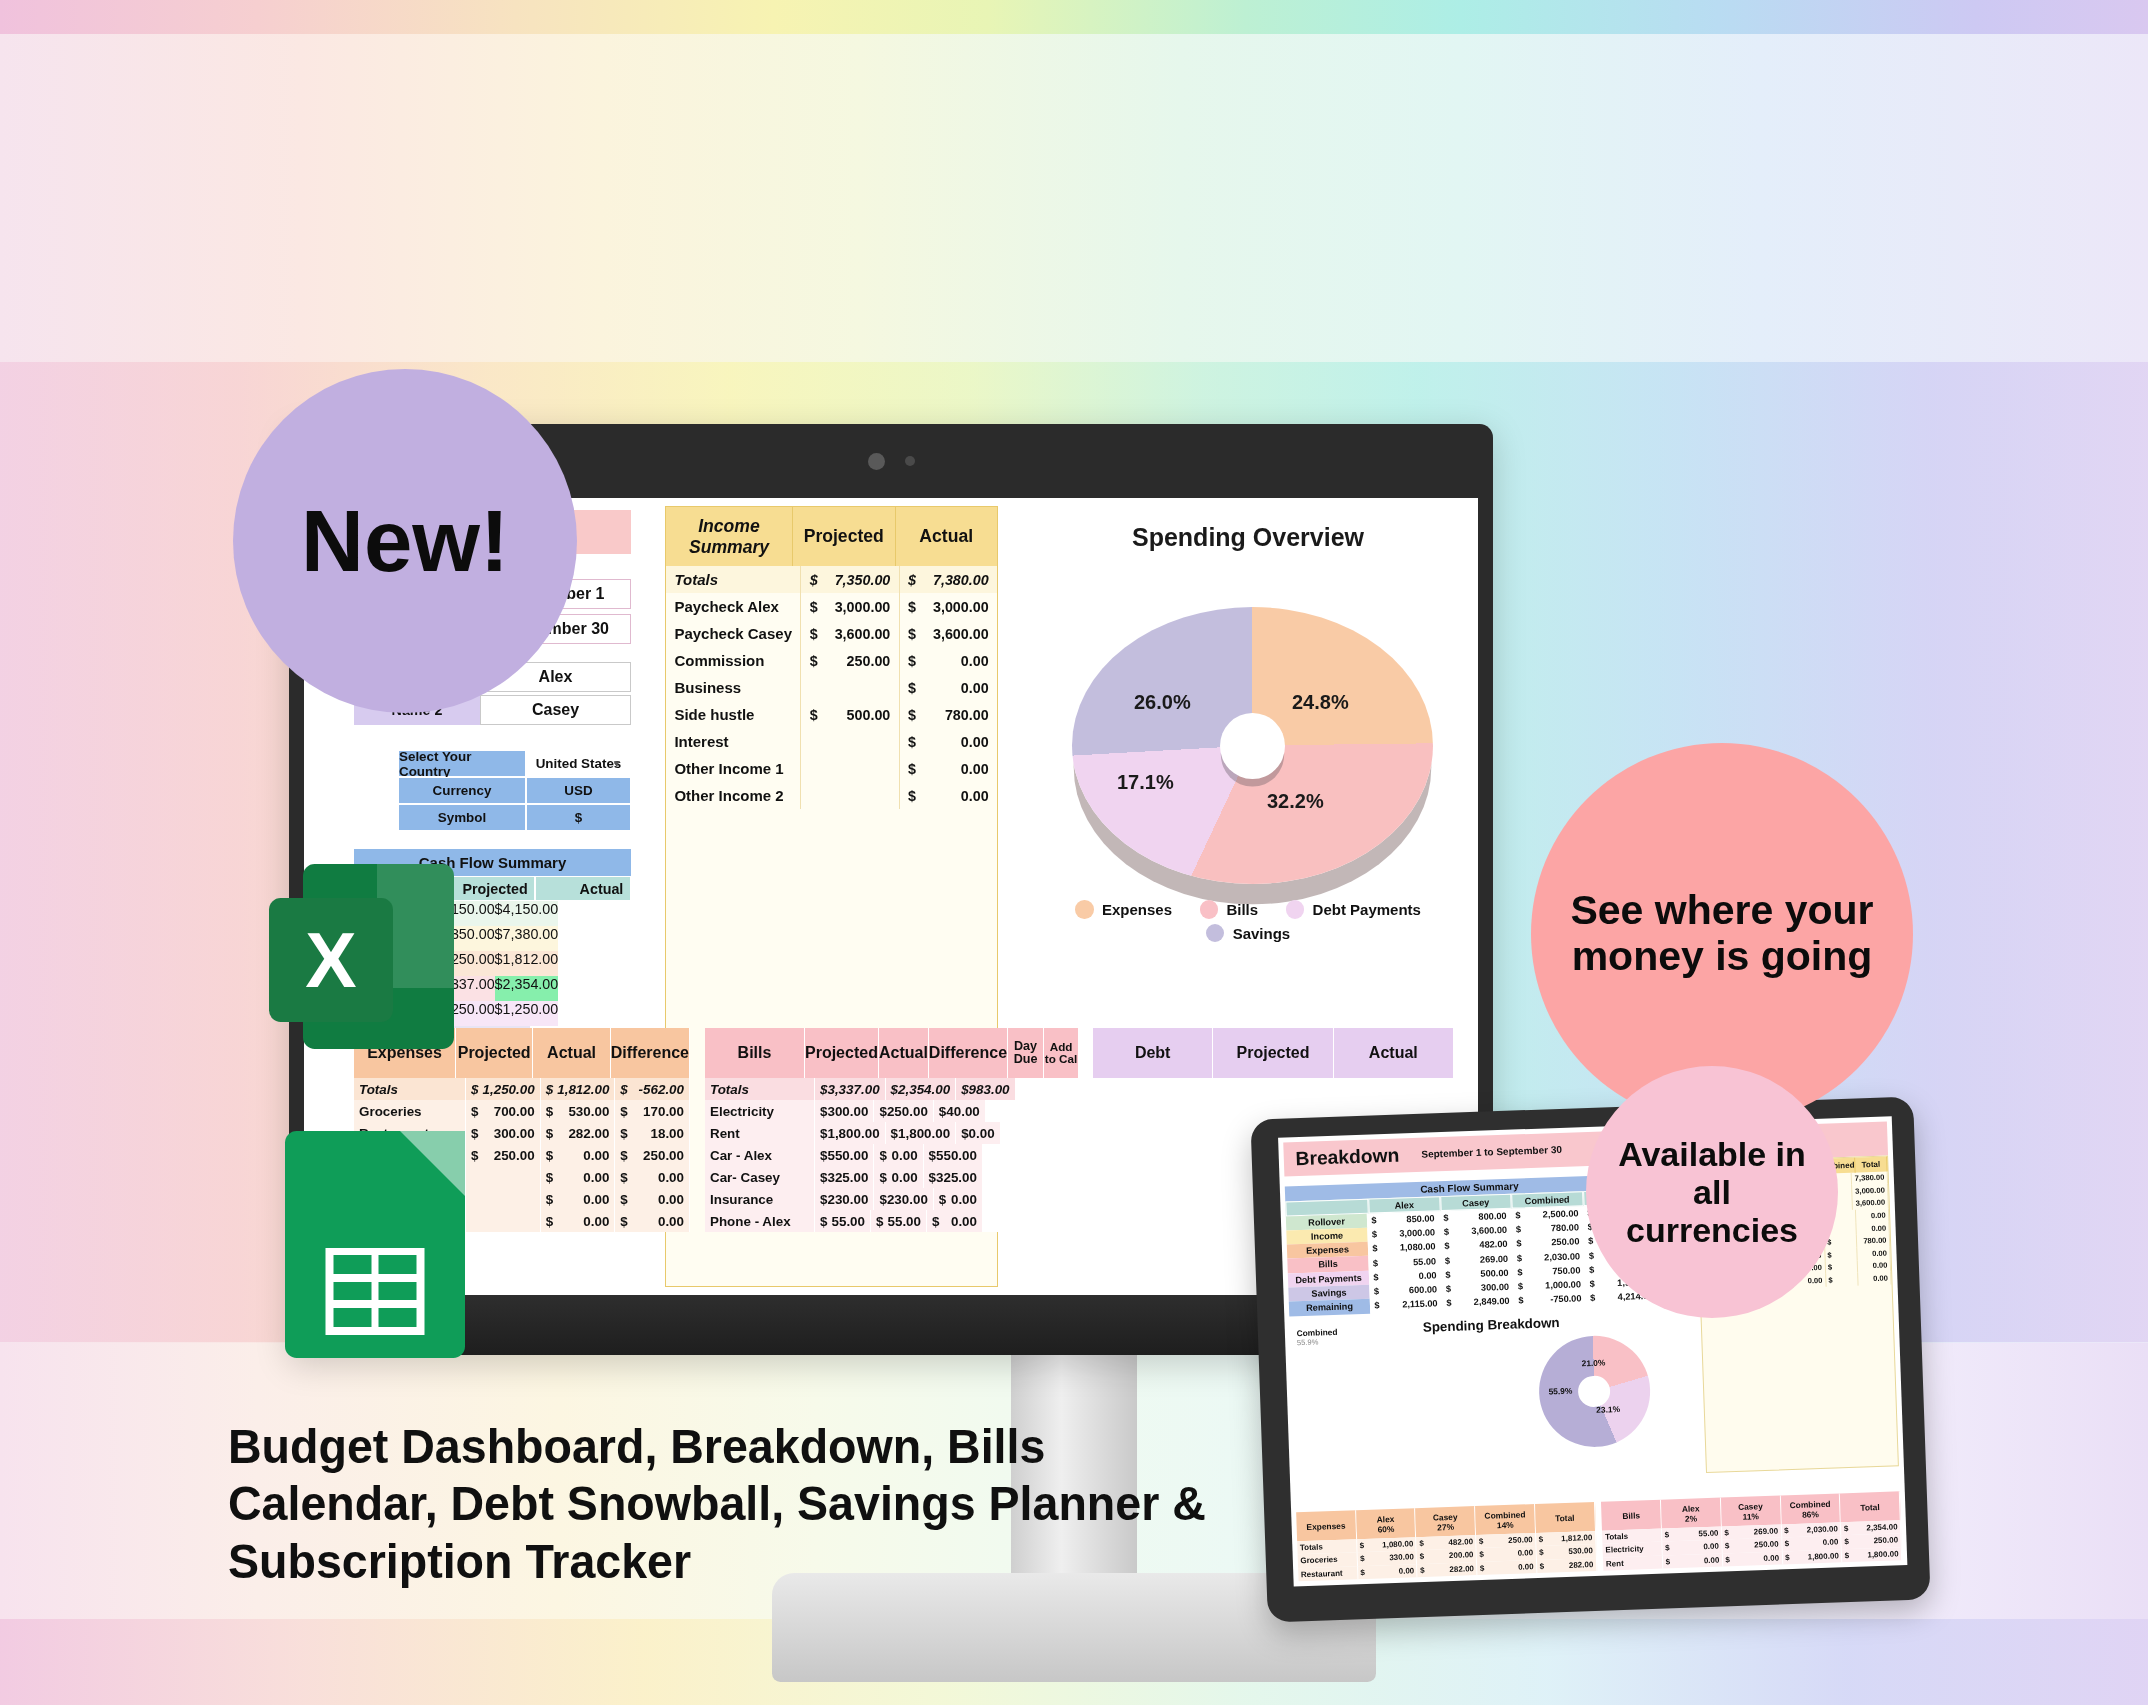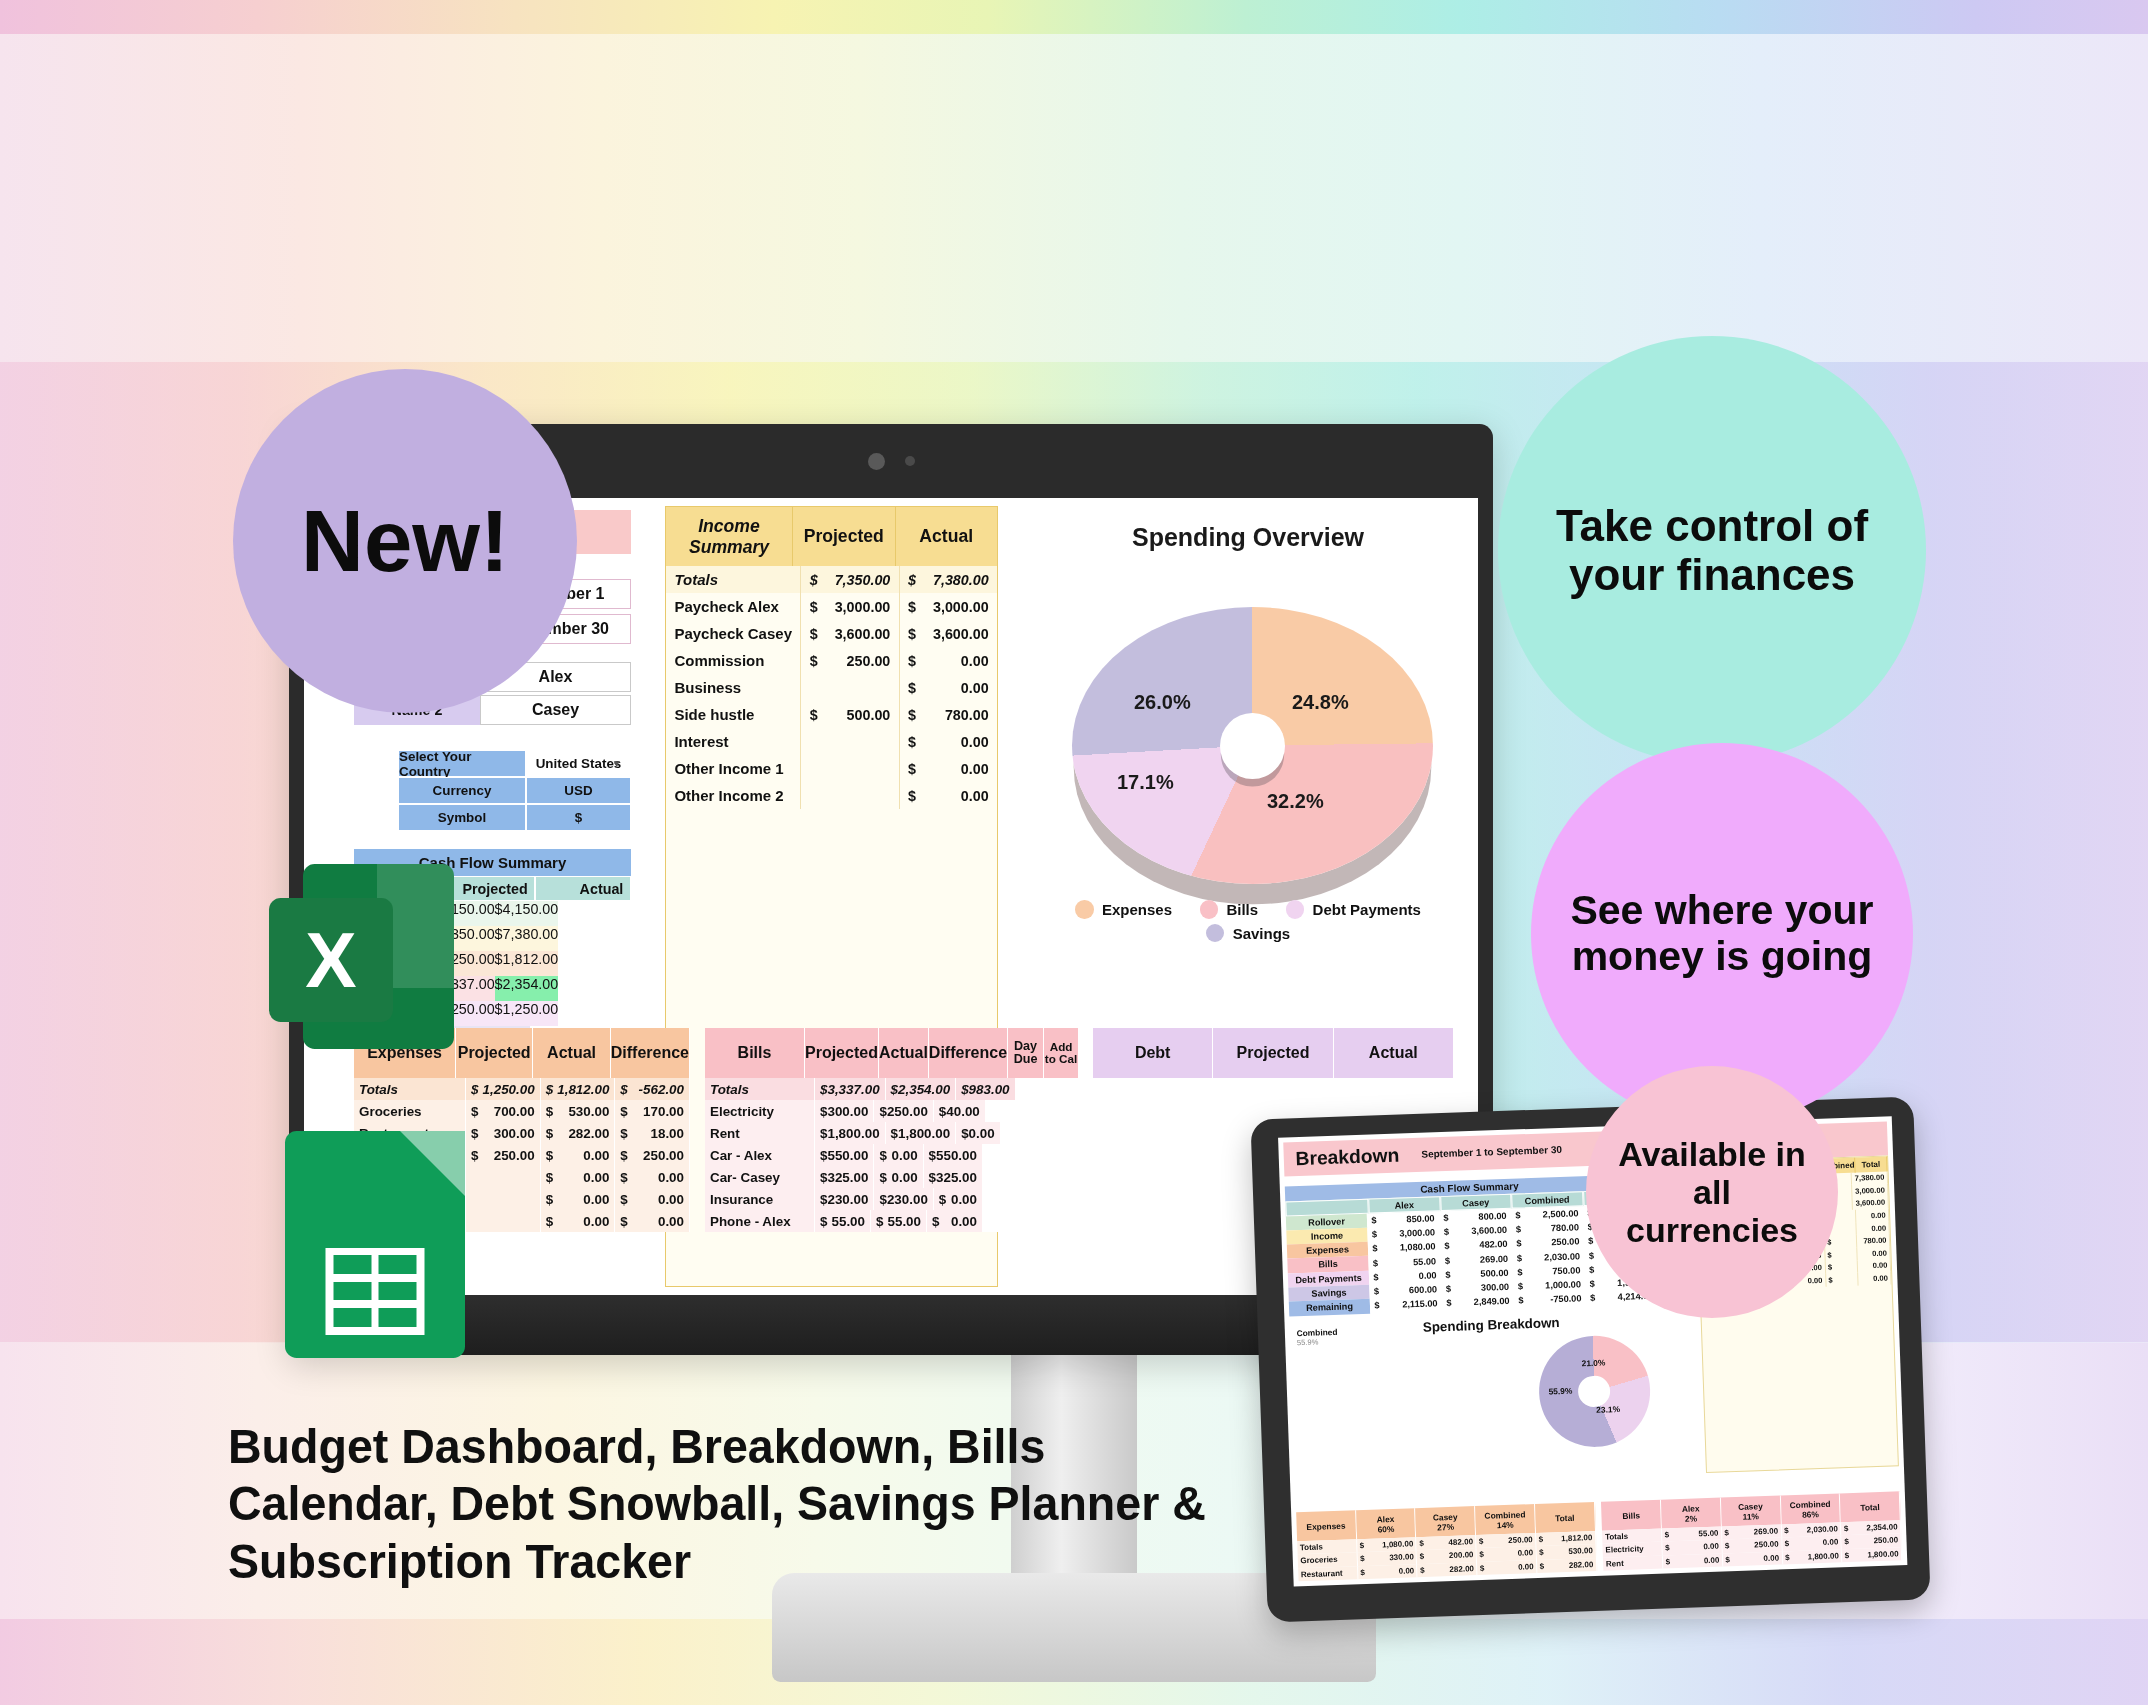--- a/index.html
+++ b/index.html
@@ -203,21 +203,21 @@
      padding:0 2.5px;font-weight:700;font-size:7.6px;border-right:0.8px solid #f0e4bb;}
   .tb-income .ir div.nm{flex:0 0 54px;justify-content:flex-start;}
 
   
   .badge{position:absolute;border-radius:50%;display:flex;align-items:center;
      justify-content:center;text-align:center;font-weight:700;color:#0c0c0c;line-height:1.12;}
   .b-new{left:233px;top:369px;width:344px;height:344px;background:#c1afe0;
      font-size:87px;}
   .b-take{left:1498px;top:336px;width:428px;height:428px;background:#a8ece0;
      font-size:44px;padding:0 39px;box-sizing:border-box;}
-  .b-see{left:1531px;top:743px;width:382px;height:382px;background:#f0abfc;
+  .b-see{left:1531px;top:743px;width:382px;height:382px;background:#fca5a5;
      font-size:41px;padding:0 34px;box-sizing:border-box;}
   .b-avail{left:1586px;top:1066px;width:252px;height:252px;background:#f8c3d4;
      font-size:34px;padding:0 23.5px;box-sizing:border-box;}
 
   
   .excel-logo{position:absolute;left:269px;top:864px;width:185px;height:201px;}
   .excel-logo .sheetbg{position:absolute;left:34px;top:0;width:151px;height:185px;
      border-radius:11.7px;background:#107c41;overflow:hidden;}
   .excel-logo .sheetbg .q{position:absolute;background:rgba(255,255,255,.14);}
   .excel-logo .xbox{position:absolute;left:0;top:34px;width:124px;height:124px;
@@ -1315,20 +1315,19 @@
       <span></span>
         <span></span>
         <span></span>
         <span></span>
         <span></span>
         <span></span>
     </div>
   </div>
 
   <div class="badge b-new">New!</div>
-  <div class="badge b-take">Take control of your finances</div>
   <div class="badge b-see">See where your money is going</div>
   <div class="badge b-avail">Available in all currencies</div>
 
   <div class="footer">Budget Dashboard, Breakdown, Bills Calendar, Debt Snowball, Savings Planner &amp; Subscription Tracker</div>
 
 </div>
 
 
 </body></html>

